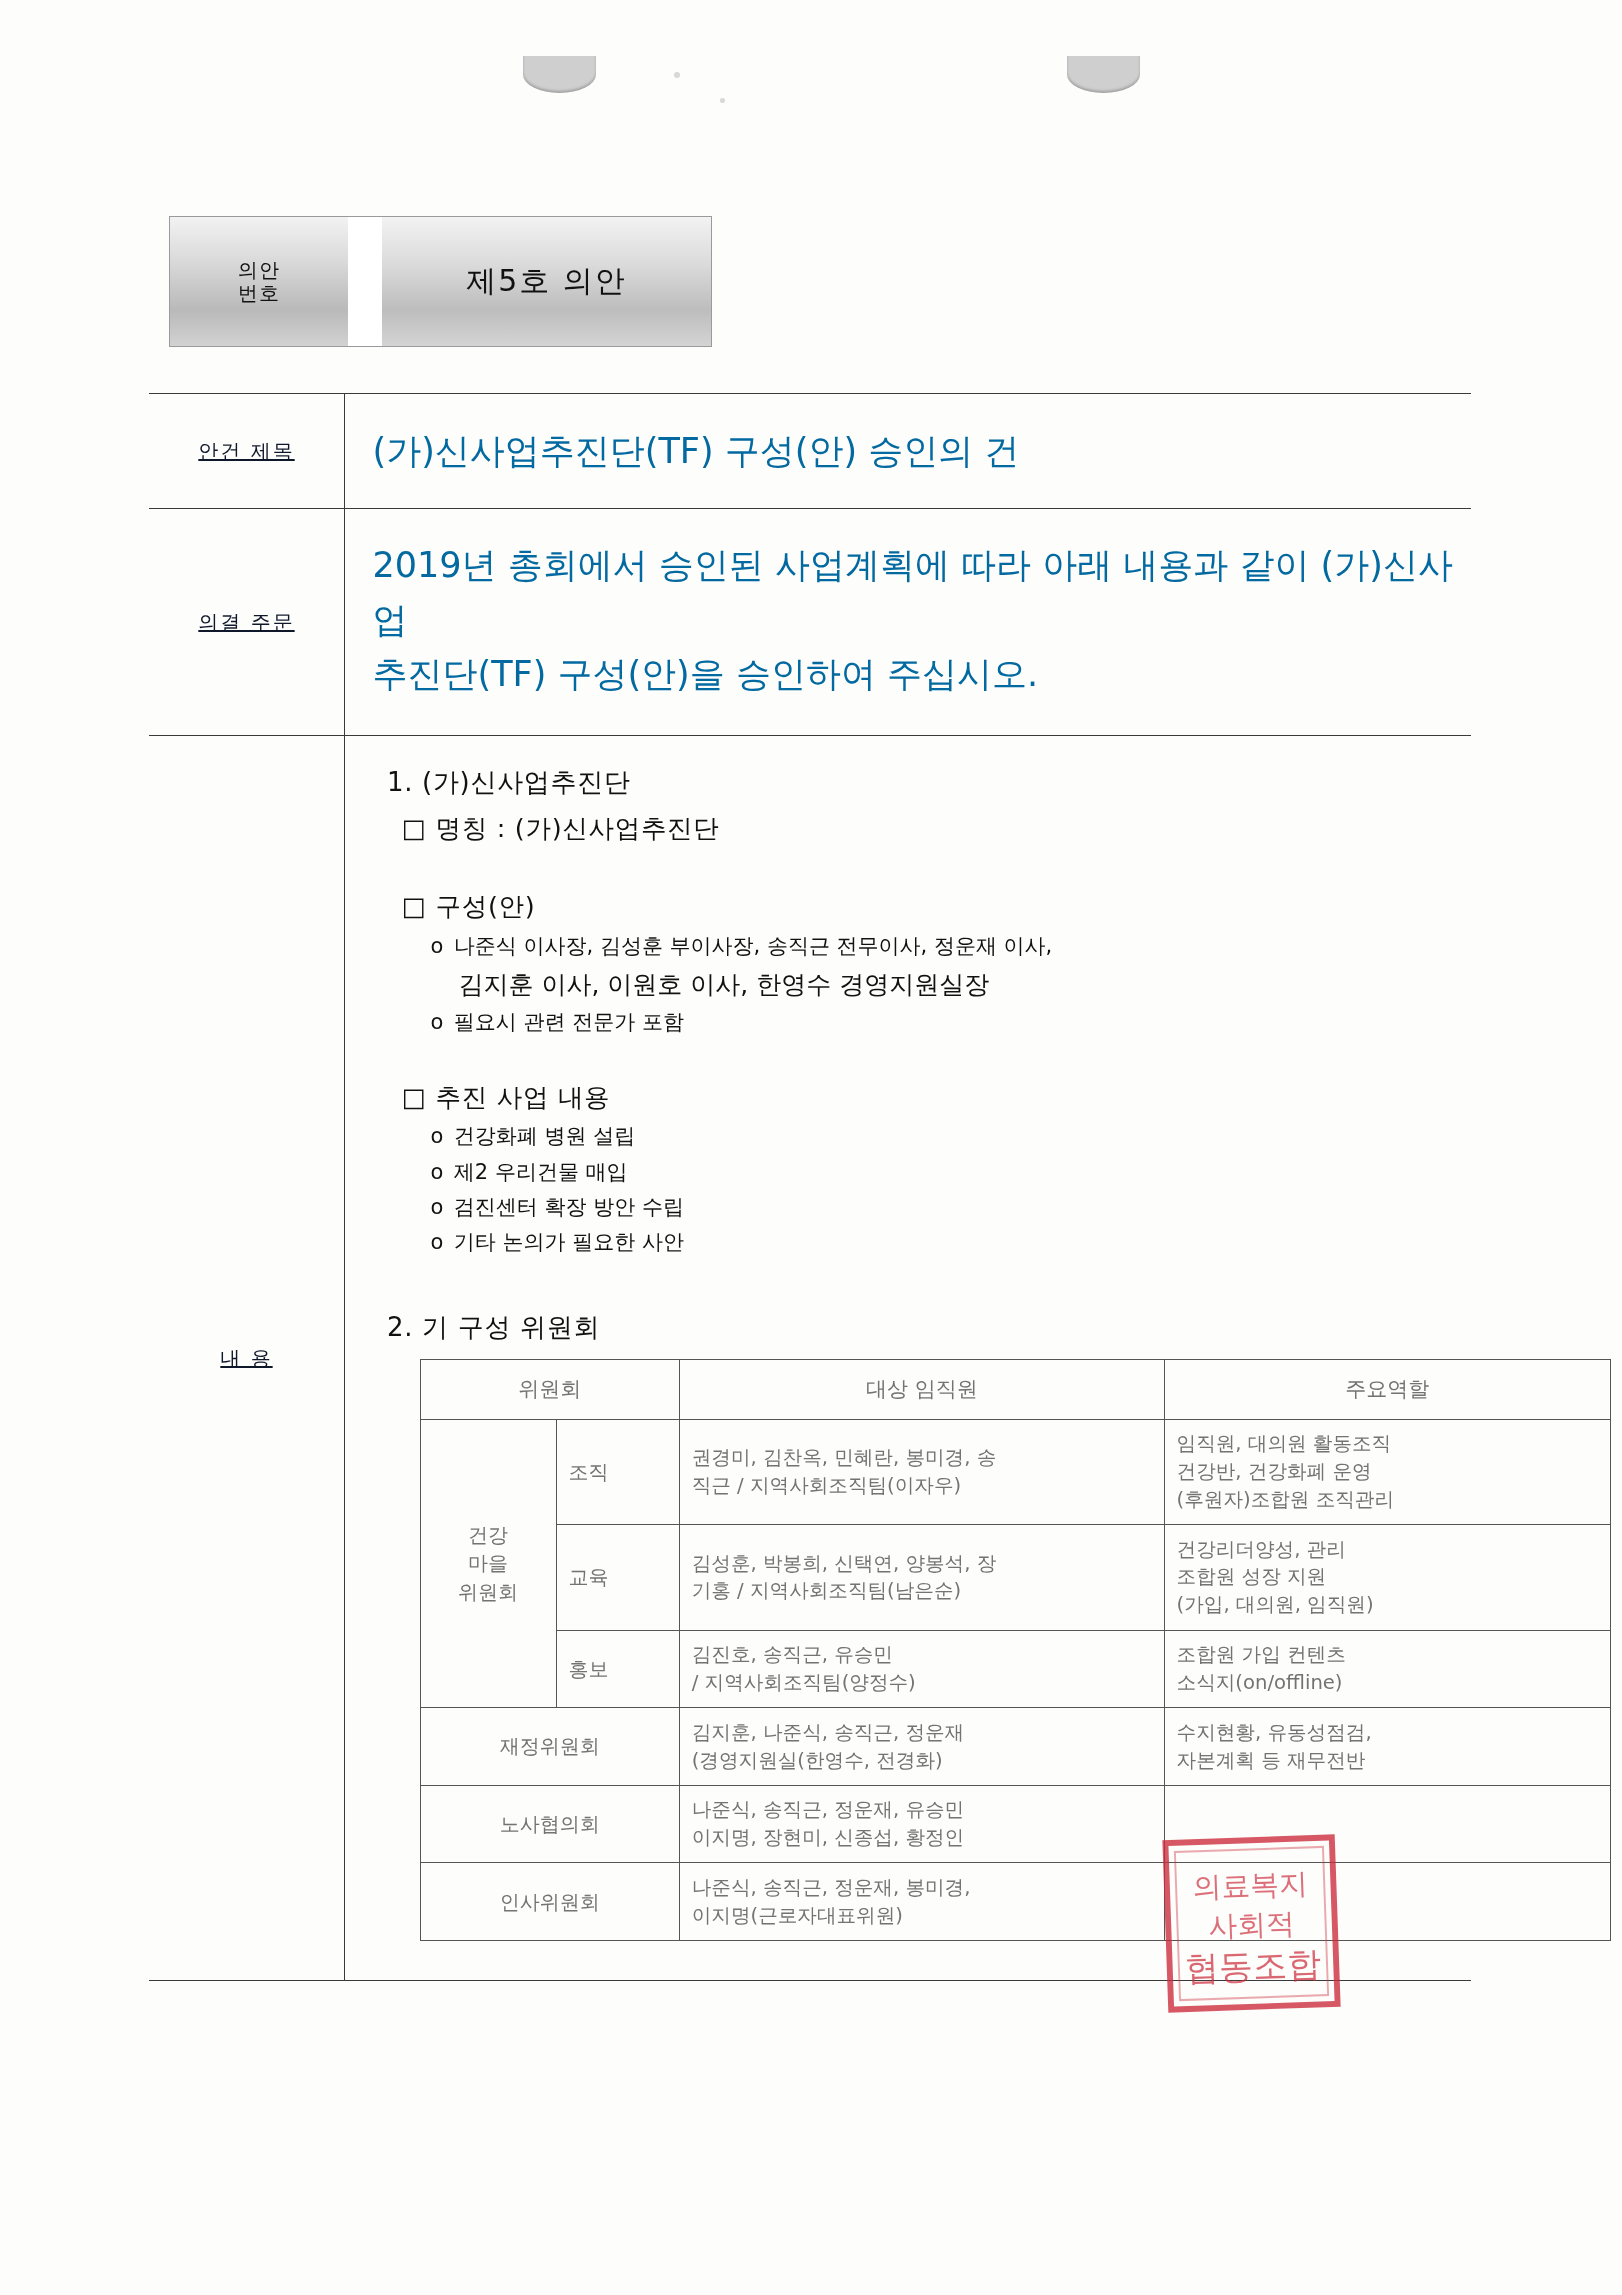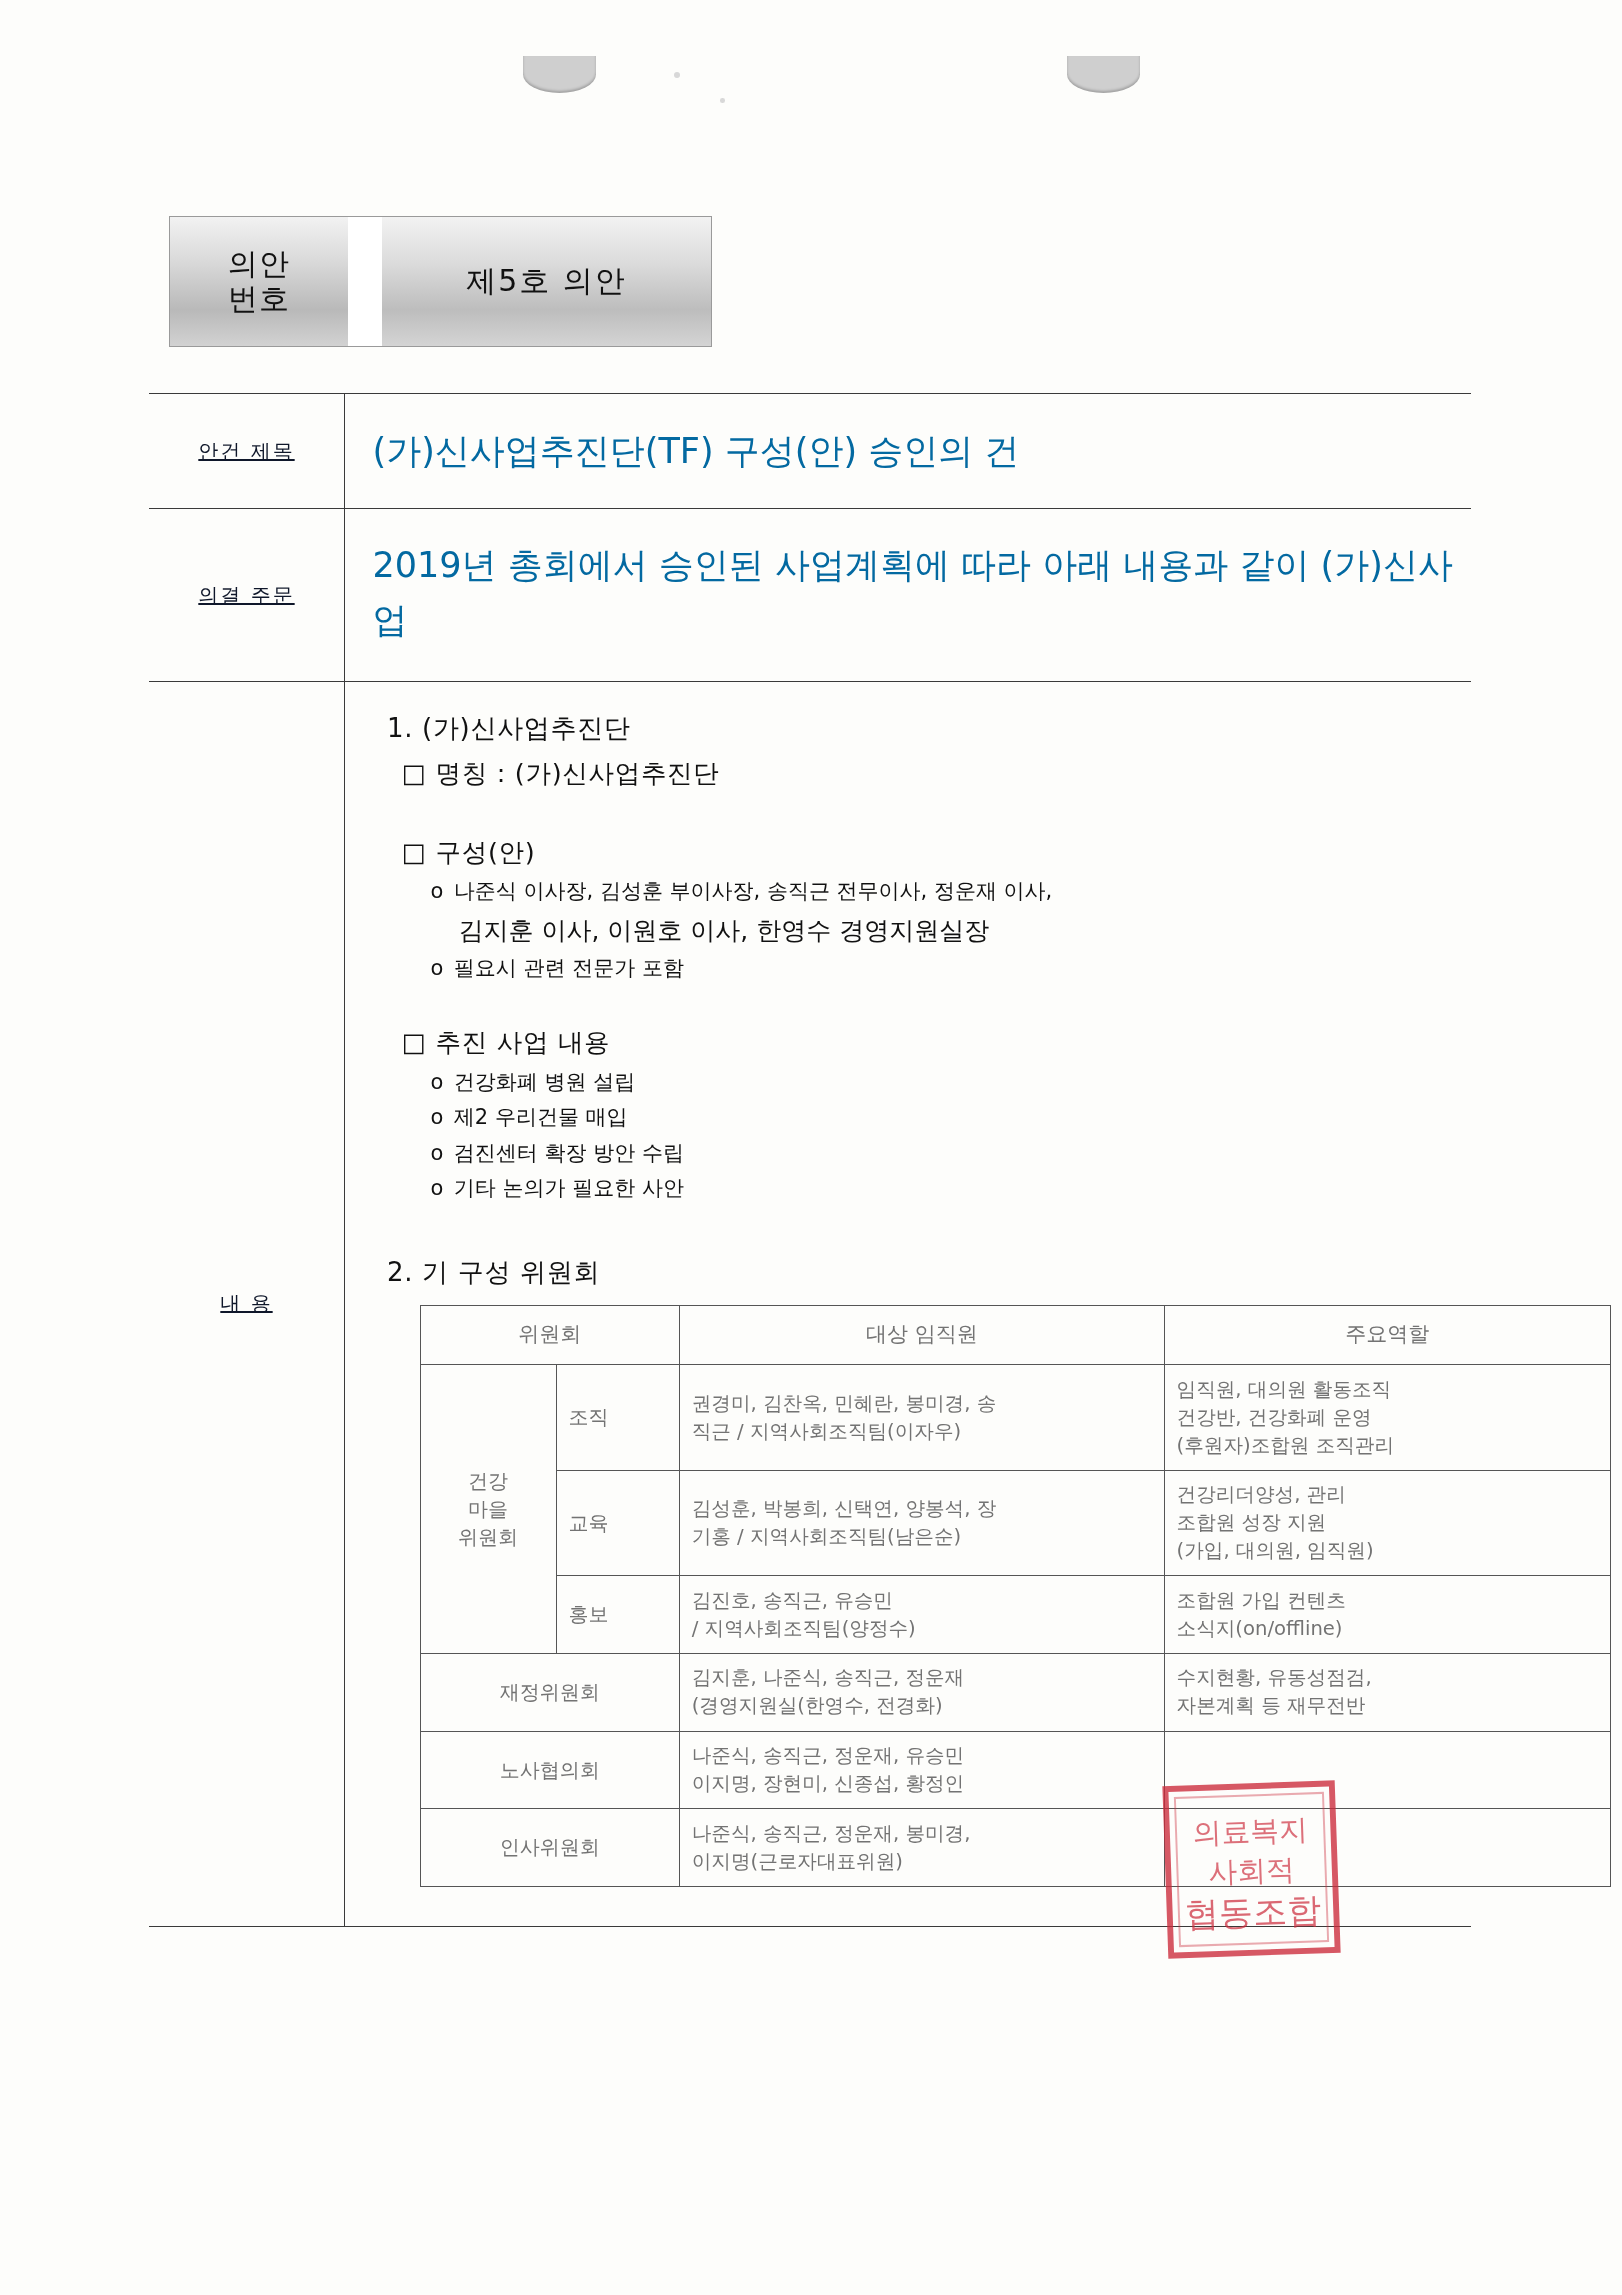--- a/index.html
+++ b/index.html
@@ -49,21 +49,21 @@
     box-sizing: border-box;
   }
   .badge-left {
     width: 178px;
     background: linear-gradient(180deg,#f2f2f2 0%, #d9d9d9 35%, #b9b9b9 72%, #d2d2d2 100%);
     display: flex;
     flex-direction: column;
     align-items: center;
     justify-content: center;
     line-height: 1.15;
-    font-size: 30px;
+    font-size: 20px;
     letter-spacing: 1.3px;
     color: #111;
   }
   .badge-sep {
     width: 34px;
     background: #ffffff;
   }
   .badge-right {
     flex: 1;
     background: linear-gradient(180deg,#f2f2f2 0%, #dcdcdc 35%, #bdbdbd 72%, #d4d4d4 100%);
@@ -236,20 +236,21 @@
 
     <div class="row row-title">
       <div class="label-cell">안건 제목</div>
       <div class="value-cell">(가)신사업추진단(TF) 구성(안) 승인의 건</div>
     </div>
 
     <div class="row row-resolution">
       <div class="label-cell">의결 주문</div>
       <div class="value-cell">
         <div>2019년 총회에서 승인된 사업계획에 따라 아래 내용과 같이 (가)신사업</div>
+        <div>추진단(TF) 구성(안)을 승인하여 주십시오.</div>
       </div>
     </div>
 
     <div class="row row-content last">
       <div class="label-cell mid">내  용</div>
       <div class="content-cell">
 
         <div class="sec-title">1. (가)신사업추진단</div>
 
         <div class="chk">

